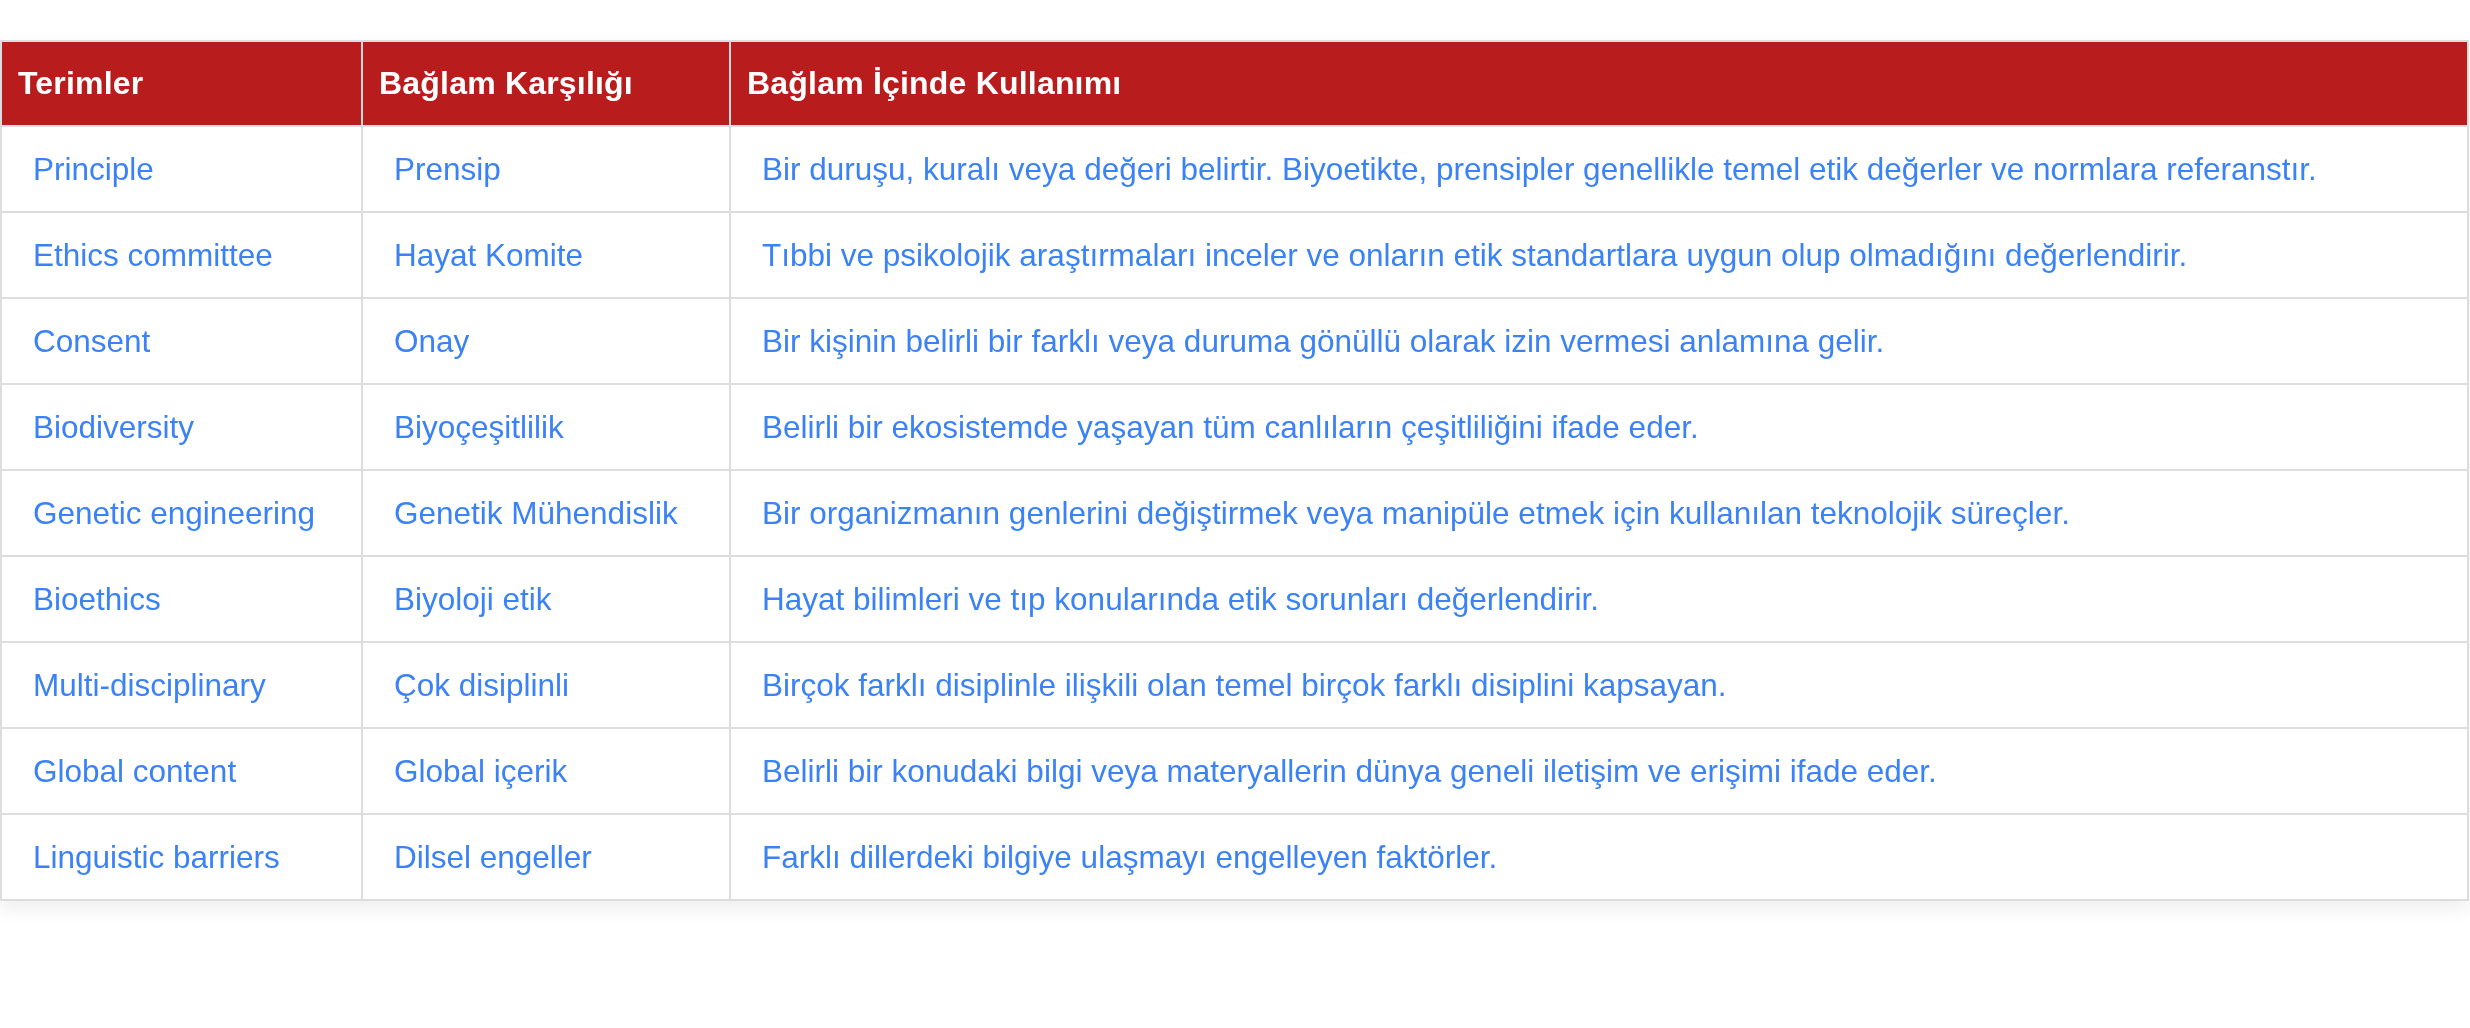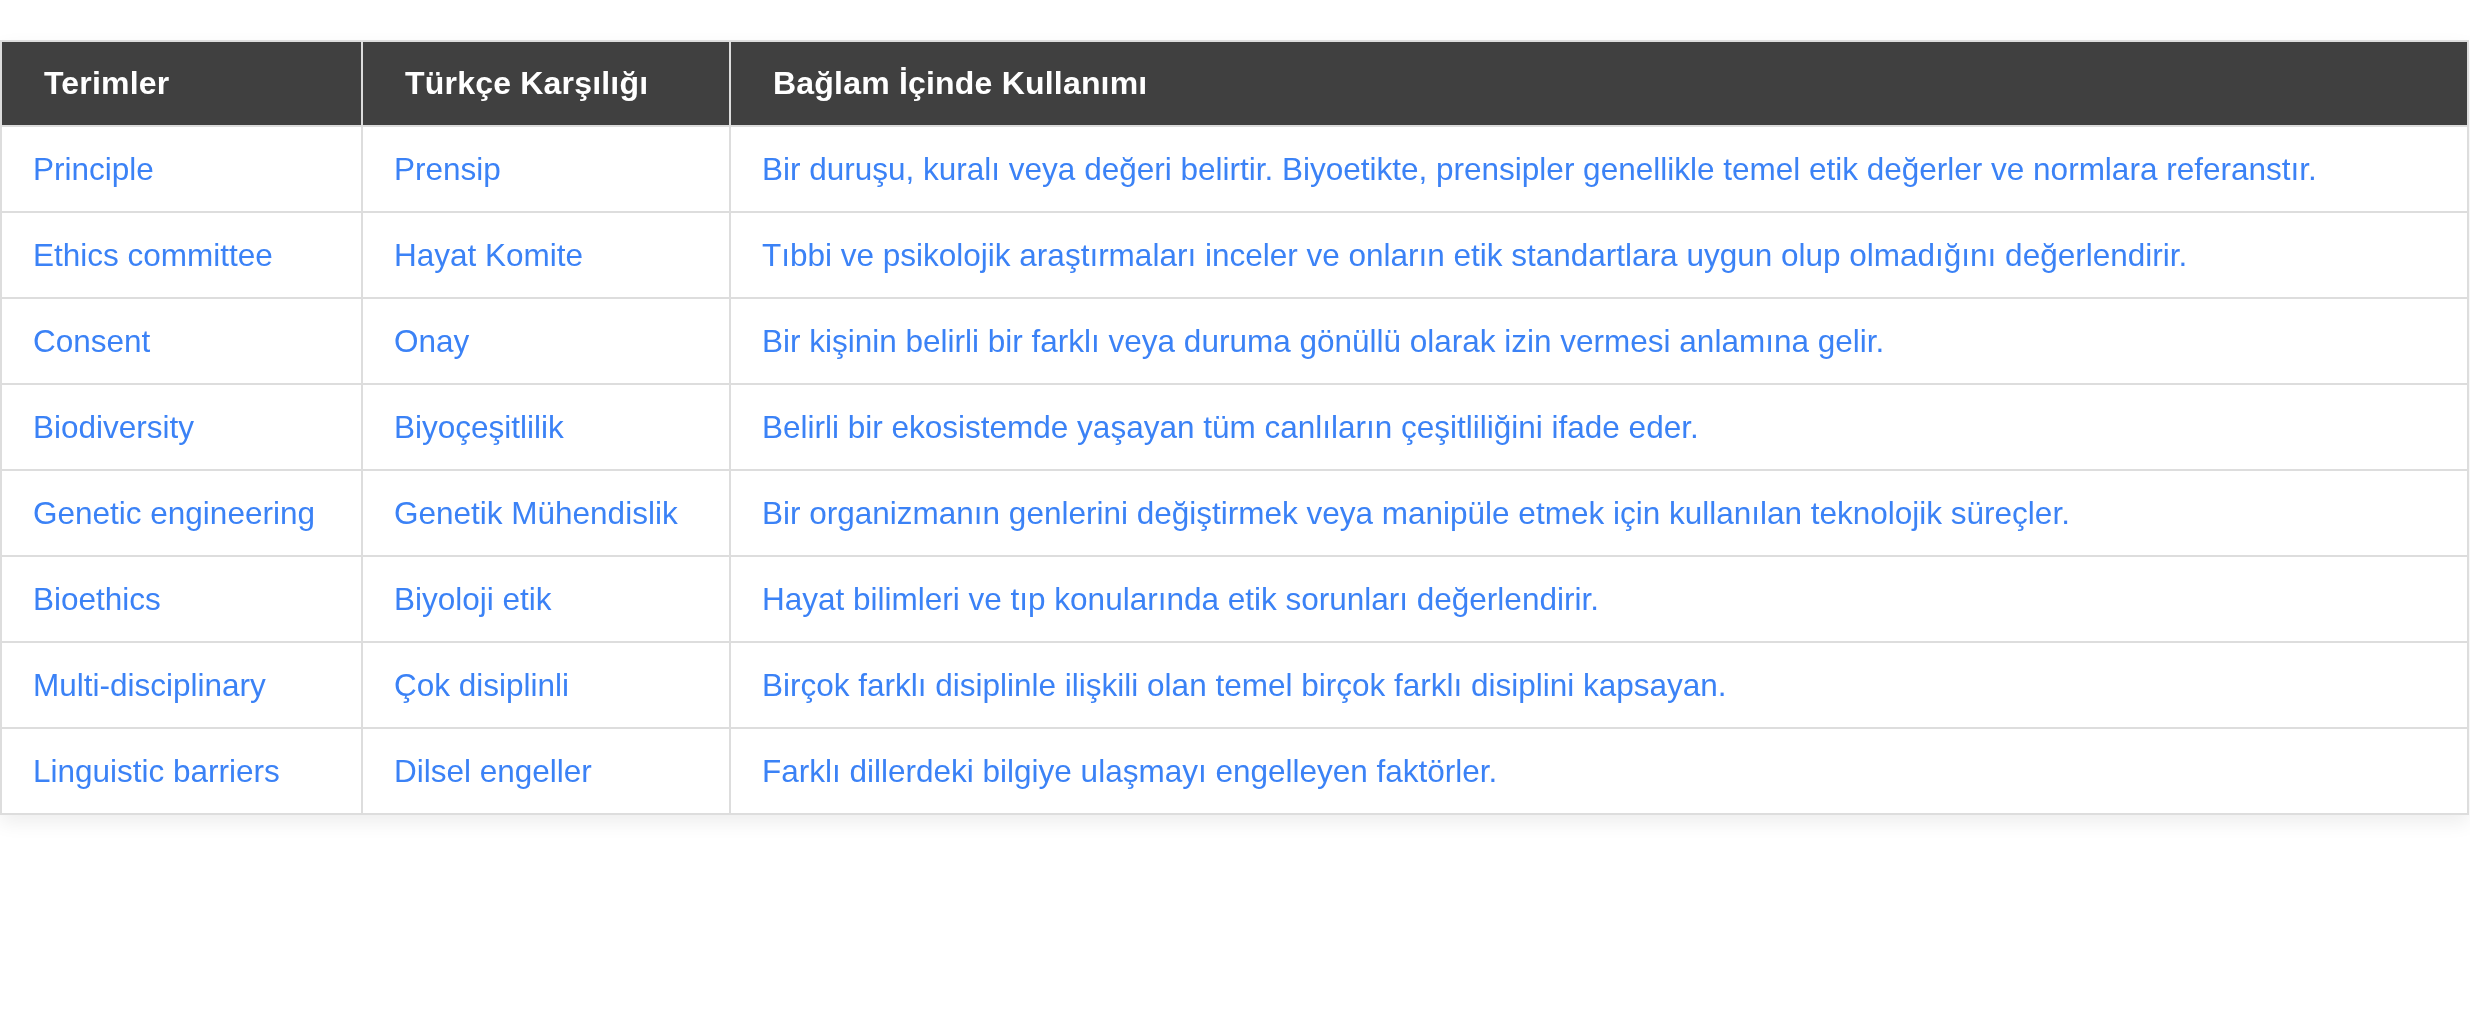--- a/index.html
+++ b/index.html
@@ -25,27 +25,27 @@
     table.glossary {
       width: 100%;
       border-collapse: collapse;
       table-layout: fixed;
       border: 2px solid #dddddd;
     }
     table.glossary col.c1 { width: 361px; }
     table.glossary col.c2 { width: 368px; }
     table.glossary col.c3 { width: auto; }
     table.glossary th {
-      background: #404040;
+      background: #b91c1c;
       color: #ffffff;
       font-weight: bold;
       font-size: 32px;
       text-align: left;
       height: 85px;
-      padding: 0 0 0 42px;
+      padding: 0 0 0 16px;
       border-left: 2px solid #dddddd;
       border-right: 2px solid #dddddd;
       box-sizing: border-box;
       vertical-align: middle;
       letter-spacing: 0.2px;
     }
     table.glossary td {
       font-size: 31.5px;
       height: 86px;
       padding: 0 0 0 31px;
@@ -63,21 +63,21 @@
 <div class="table-wrap">
   <table class="glossary">
     <colgroup>
       <col class="c1">
         <col class="c2">
         <col class="c3">
     </colgroup>
     <thead>
       <tr>
         <th>Terimler</th>
-        <th>Türkçe Karşılığı</th>
+        <th>Bağlam Karşılığı</th>
         <th>Bağlam İçinde Kullanımı</th>
       </tr>
     </thead>
     <tbody>
       <tr>
         <td>Principle</td>
         <td>Prensip</td>
         <td>Bir duruşu, kuralı veya değeri belirtir. Biyoetikte, prensipler genellikle temel etik değerler ve normlara referanstır.</td>
       </tr>
       <tr>
@@ -104,19 +104,24 @@
         <td>Bioethics</td>
         <td>Biyoloji etik</td>
         <td>Hayat bilimleri ve tıp konularında etik sorunları değerlendirir.</td>
       </tr>
       <tr>
         <td>Multi-disciplinary</td>
         <td>Çok disiplinli</td>
         <td>Birçok farklı disiplinle ilişkili olan temel birçok farklı disiplini kapsayan.</td>
       </tr>
       <tr>
+        <td>Global content</td>
+        <td>Global içerik</td>
+        <td>Belirli bir konudaki bilgi veya materyallerin dünya geneli iletişim ve erişimi ifade eder.</td>
+      </tr>
+      <tr>
         <td>Linguistic barriers</td>
         <td>Dilsel engeller</td>
         <td>Farklı dillerdeki bilgiye ulaşmayı engelleyen faktörler.</td>
       </tr>
     </tbody>
   </table>
 </div>
 
 </body></html>

